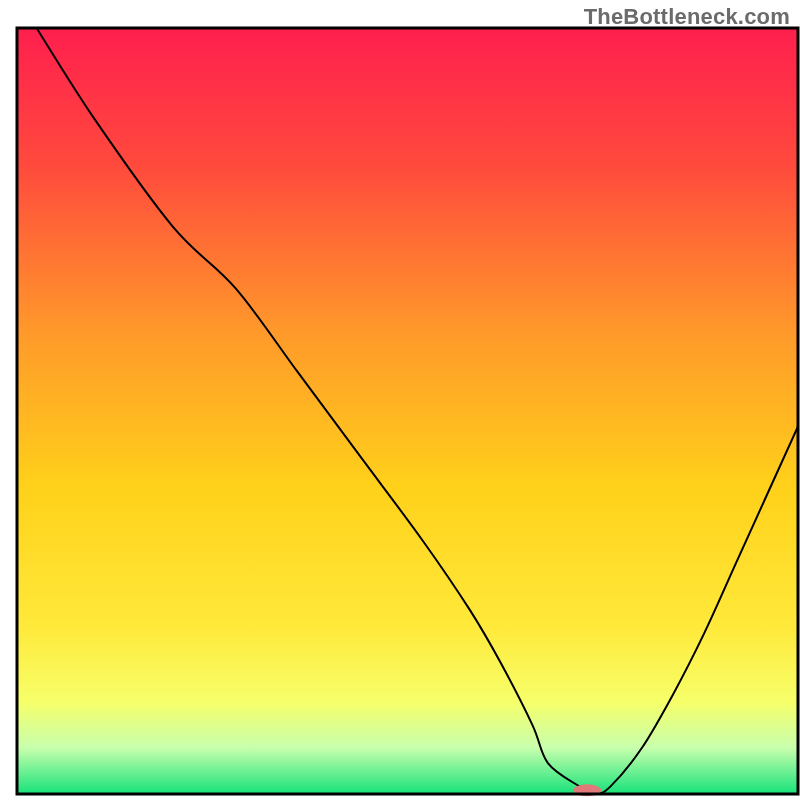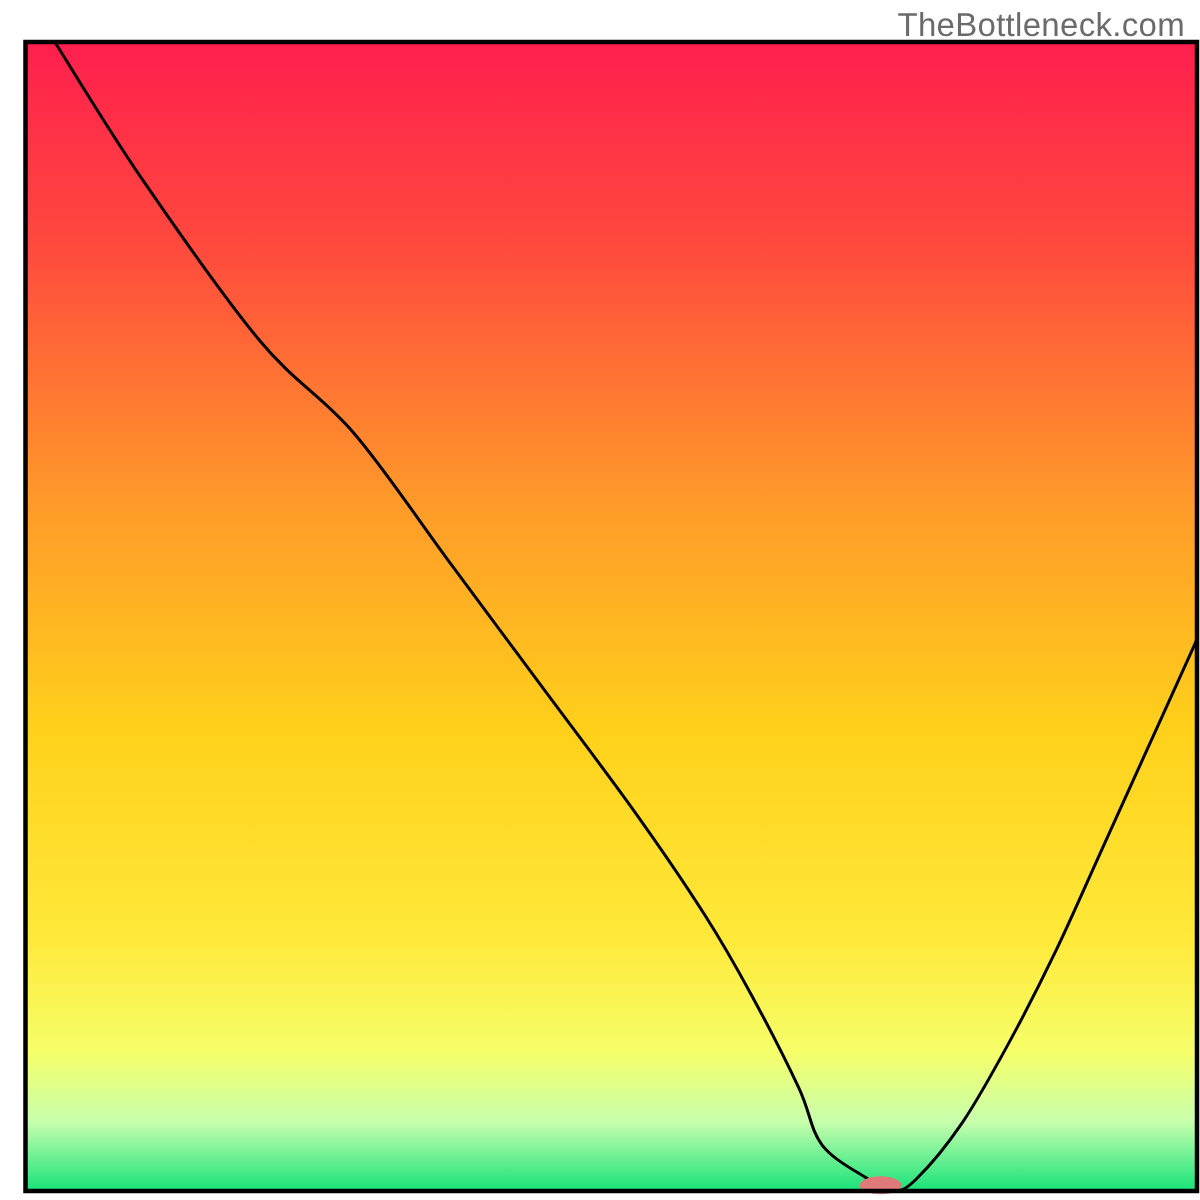--- a/index.html
+++ b/index.html
@@ -15,21 +15,21 @@
     height: 800px;
     position: relative;
     display: block;
   }
   .watermark {
     position: absolute;
     top: 4px;
     right: 10px;
     font-family: Arial, Helvetica, sans-serif;
     font-size: 22px;
-    font-weight: 400;
+    font-weight: 700;
     color: #6b6b6b;
     letter-spacing: 0.2px;
   }
 </style>
 </head>
 <body>
 
 <svg class="chart" viewBox="0 0 800 800" xmlns="http://www.w3.org/2000/svg">
   <defs>
     <linearGradient id="bg-grad" x1="0" y1="0" x2="0" y2="1">

